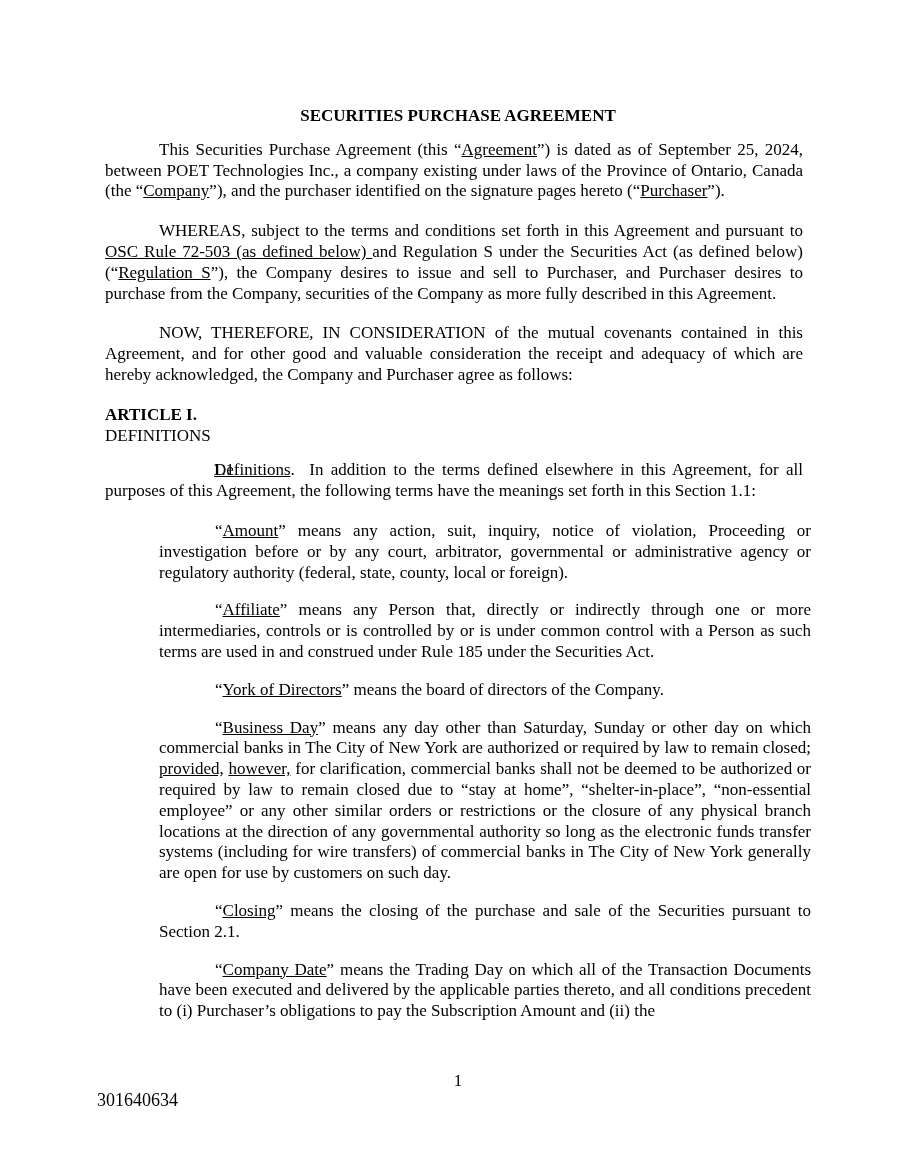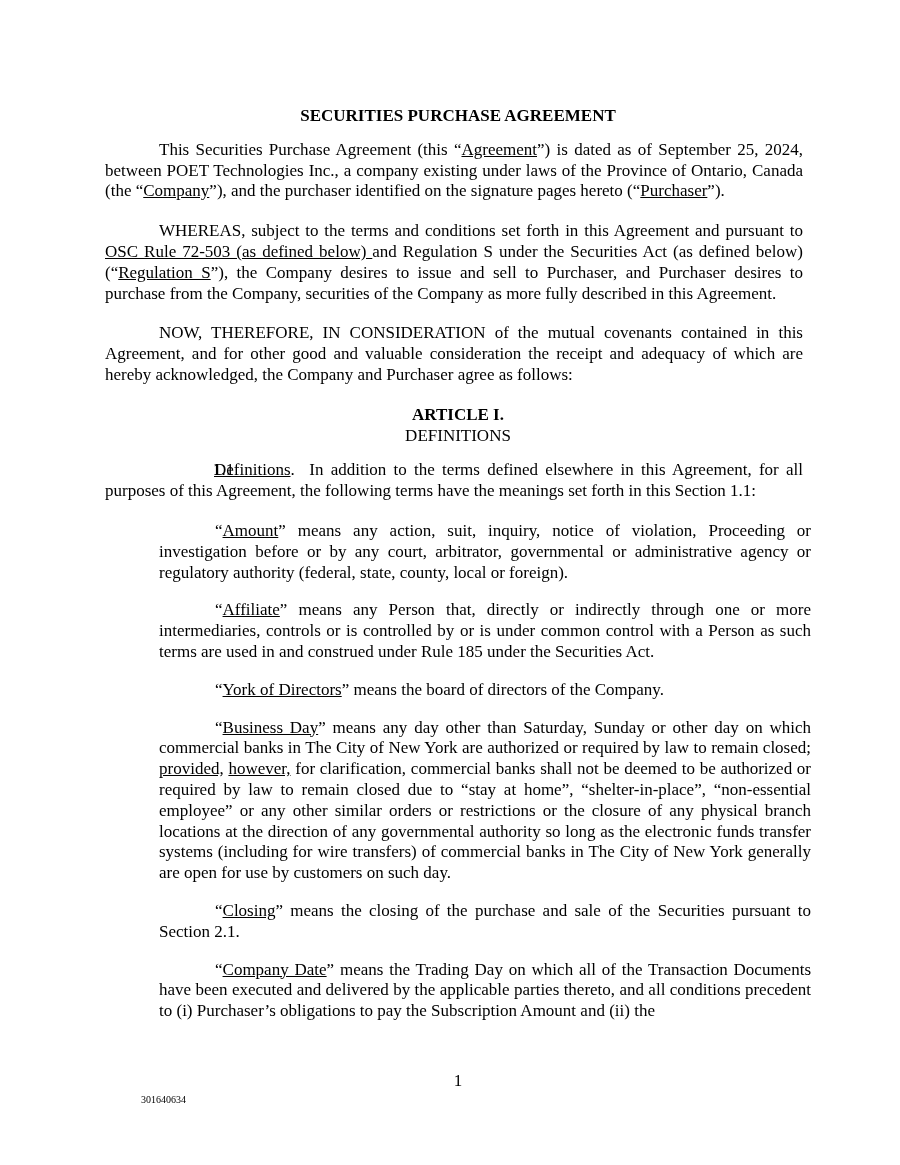--- a/index.html
+++ b/index.html
@@ -29,21 +29,20 @@
   .doc-title {
     text-align: center;
     font-weight: bold;
     margin: 0 0 13px 0;
   }
   .para {
     margin: 0 8px 19px 0;
     text-indent: 54px;
   }
   .article-heading {
-    text-align: center;
     margin: 0 0 14px 0;
     text-indent: 0;
   }
   .article-heading .art {
     font-weight: bold;
   }
   .def {
     margin: 0 0 17px 54px;
     text-indent: 56px;
   }
@@ -58,23 +57,22 @@
     position: absolute;
     top: 1071px;
     left: 0;
     right: 0;
     text-align: center;
   }
   .doc-number {
     position: absolute;
     top: 1092px;
     left: 97px;
-    font-size: 10px;
+    font-size: 18px;
     line-height: 16px;
-    margin-left: 44px;
   }
 </style>
 </head>
 <body>
 
 <div class="page">
   <div class="content">
 
     <div class="doc-title">SECURITIES PURCHASE AGREEMENT</div>
 

